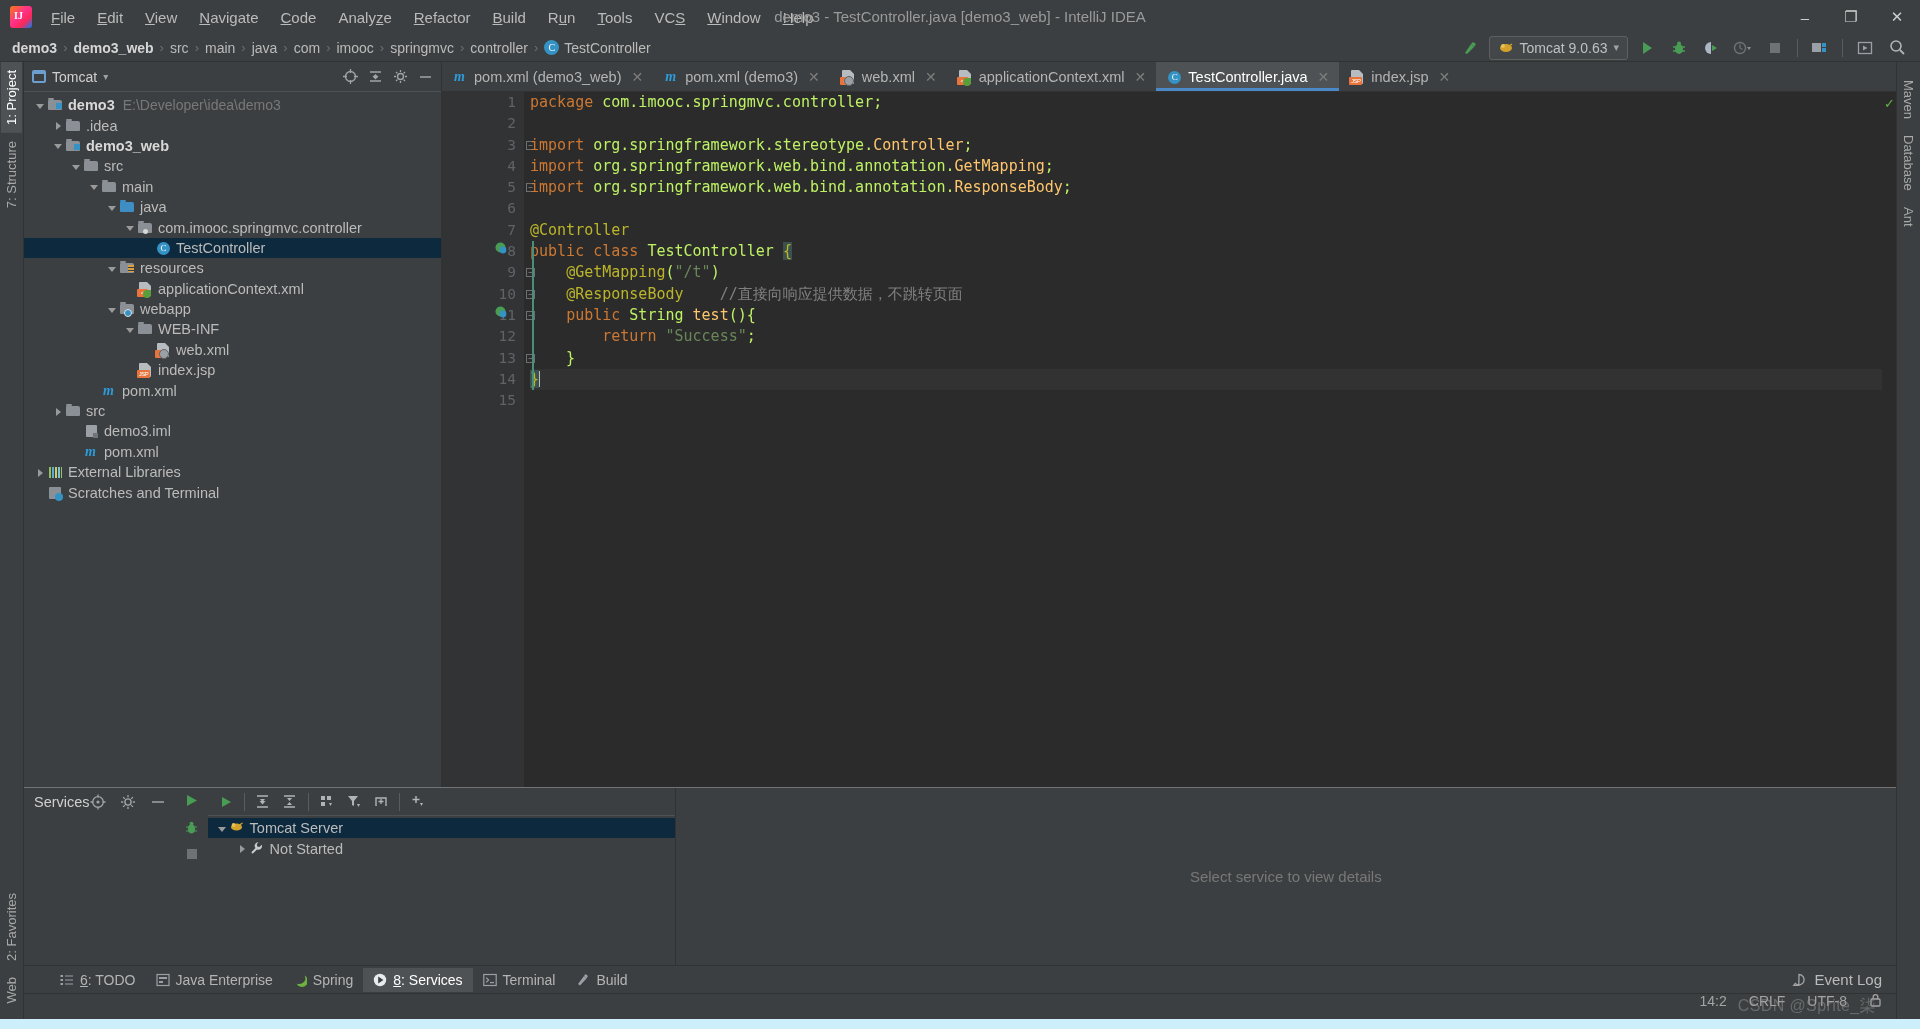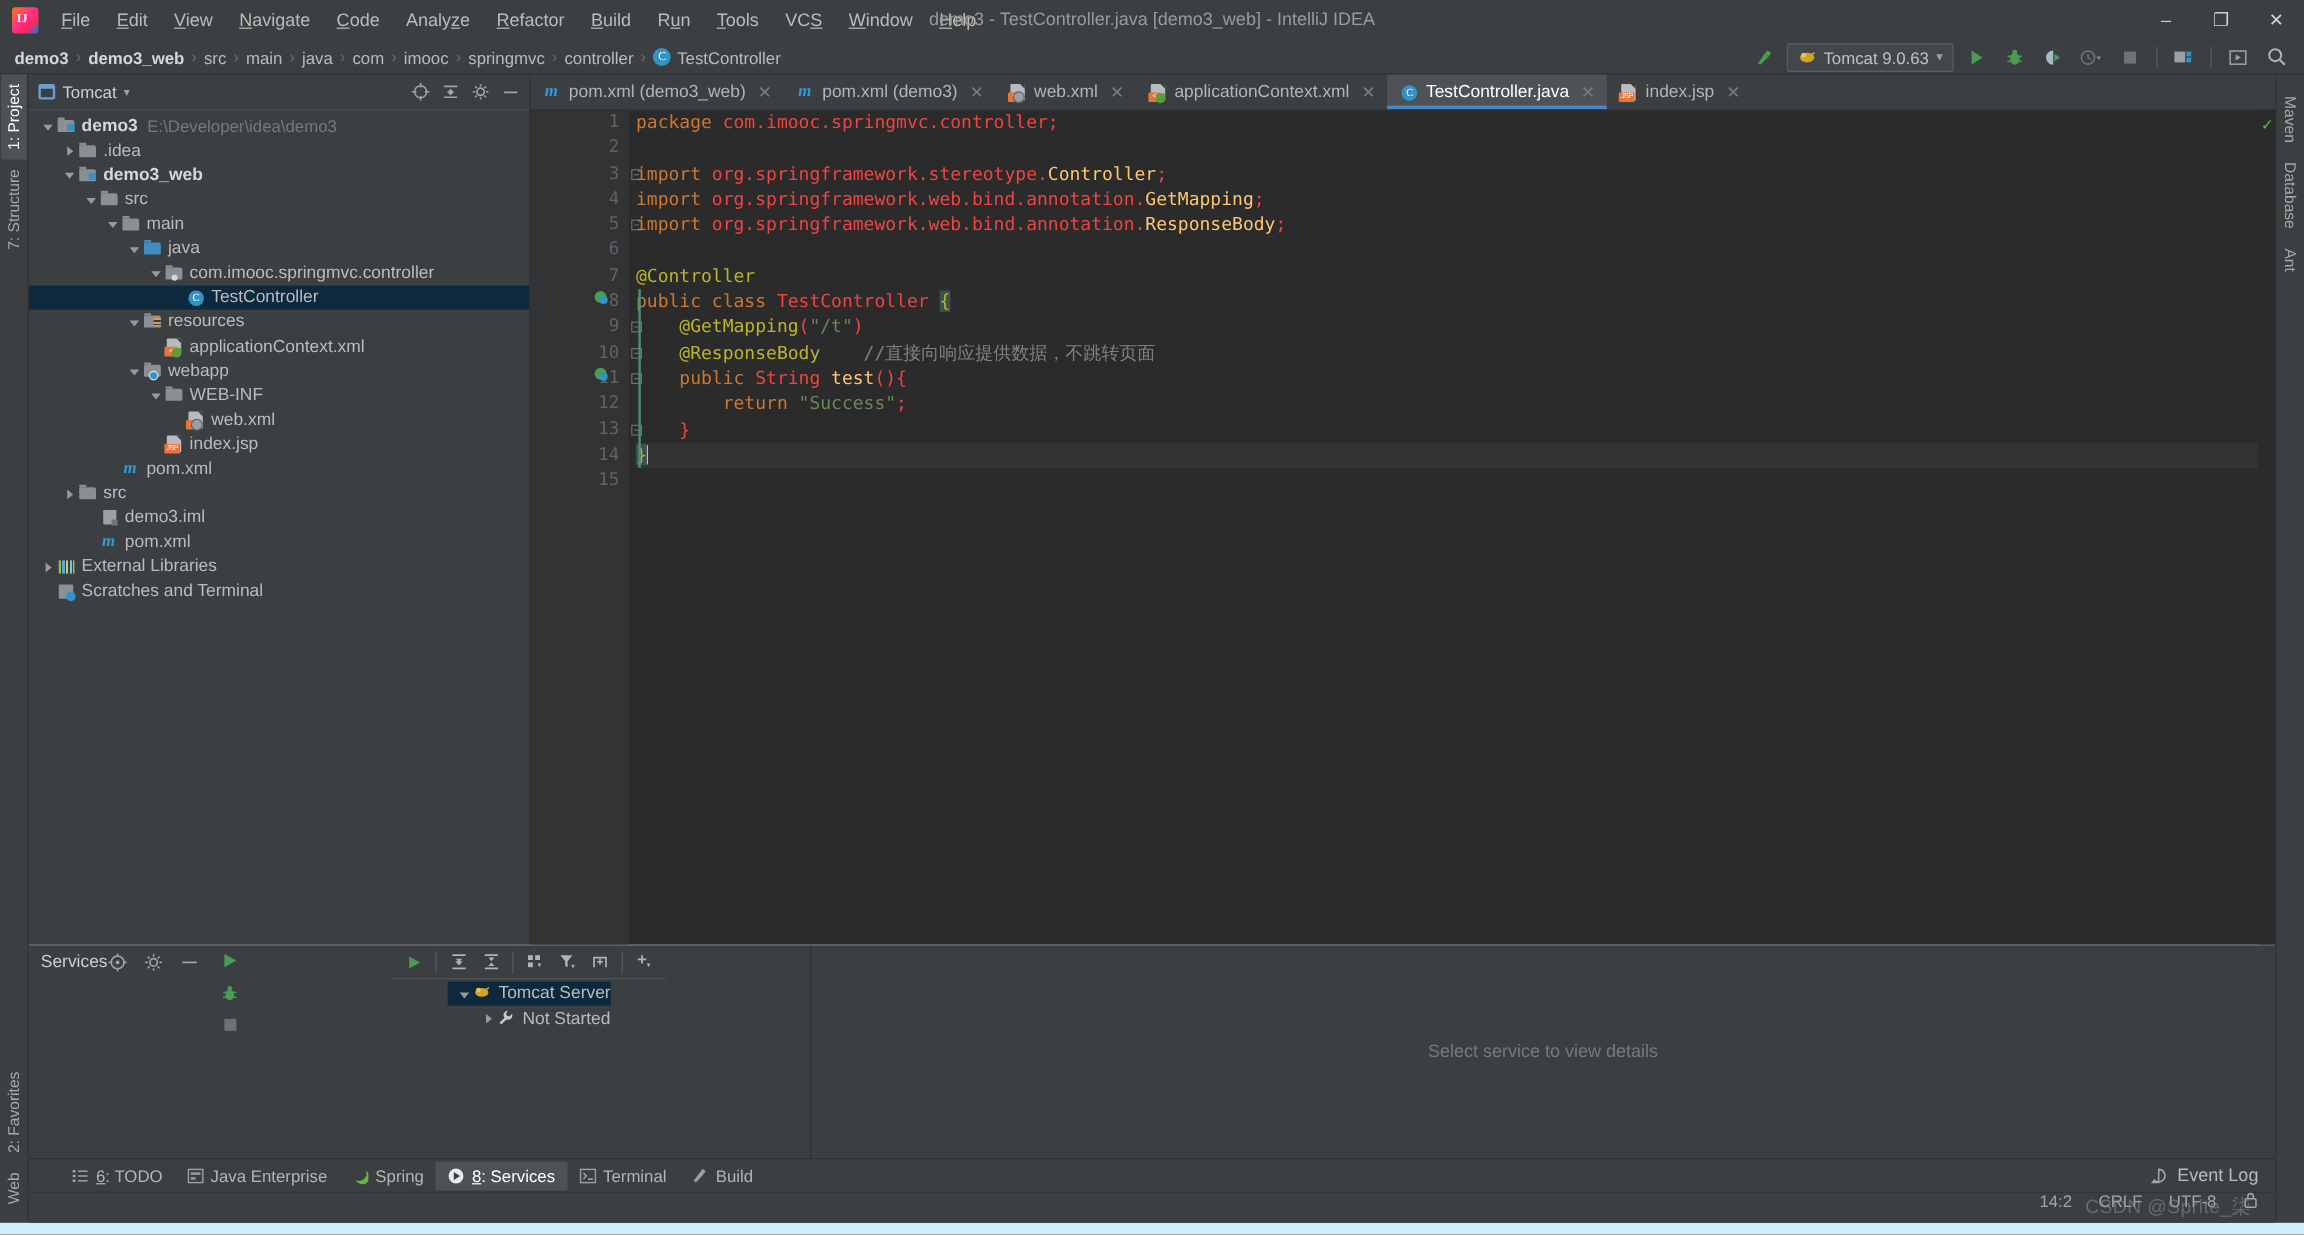--- a/index.html
+++ b/index.html
@@ -159,42 +159,42 @@
   .gmark { position:absolute; left:52px; width:13px; height:13px; }
   .code { flex:1 1 auto; position:relative; padding-left:6px; overflow:hidden;
      font-family:"DejaVu Sans Mono", monospace; font-size:15px; }
   .cline { height:21.3px; line-height:21.3px; white-space:pre; color:#a9b7c6; }
   .cline.current { background:#323232; }
   .kw  { color:#cc7832; }
   .ann { color:#bbb529; }
   .cls { color:#ffc66d; }
   .str { color:#6a8759; }
   .cmt { color:#808080; }
-  .pln { color:#ef4444;margin-top:46px; }
+  .pln { color:#bef264;margin-top:46px; }
   .mth { color:#ffc66d; }
   .brace-hl { background:#3b514d; }
   .caret { display:inline-block; width:1px; height:16px; background:#bbbbbb; vertical-align:-3px;
      animation:blink 1.1s step-end infinite; }
   @keyframes blink { 50% { opacity:0; } }
   .method-bar { position:absolute; width:2px; background:#4a8f7a; }
 
   .scrollstripe { width:14px; flex:0 0 14px; background:#2b2b2b; position:relative; }
   .ok-check { position:absolute; top:4px; left:2px; color:#62b543; font-size:13px; }
 
   
   .services { height:178px; flex:0 0 178px; background:#3c3f41; display:flex; flex-direction:row;
      border-top:1px solid #737373; }
   .sv-head { height:28px; flex:0 0 28px; display:flex; align-items:center; padding:0 10px; font-size:14.5px;
      color:#cfcfcf; }
   .sv-head .actions { margin-left:auto; display:flex; align-items:center; gap:14px; }
   .sv-body { flex:1 1 auto; display:flex; min-height:0; }
   .sv-left-ico { width:32px; flex:0 0 32px; display:flex; flex-direction:column; align-items:center;
      gap:12px; padding-top:5px; }
   .sv-tree-wrap { width:468px; flex:0 0 468px; display:flex; flex-direction:column;
-     border-right:1px solid #323232;align-items:center; }
+     border-right:1px solid #323232; }
   .sv-toolbar { height:28px; display:flex; align-items:center; gap:3px; padding:0 6px;
      border-bottom:1px solid #4e5254; }
   .sv-tb { width:24px; height:22px; display:flex; align-items:center; justify-content:center; cursor:pointer; }
   .sv-tree { flex:1 1 auto; padding-top:2px; font-size:14.5px; }
   .sv-detail { flex:1 1 auto; display:flex; align-items:center; justify-content:center;
      color:#787878; font-size:15px; }
 
   
   .twbar { height:28px; flex:0 0 28px; background:#3c3f41; display:flex; align-items:center;
      padding-left:26px; border-top:1px solid #323232; }

